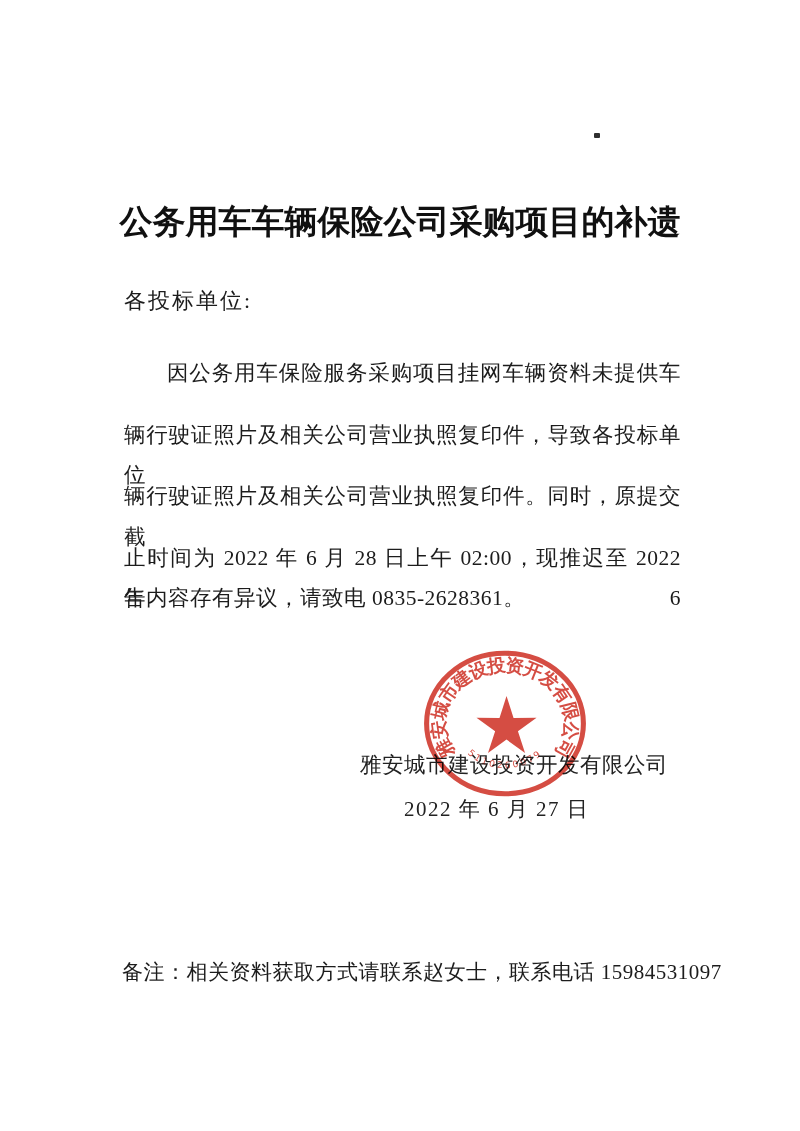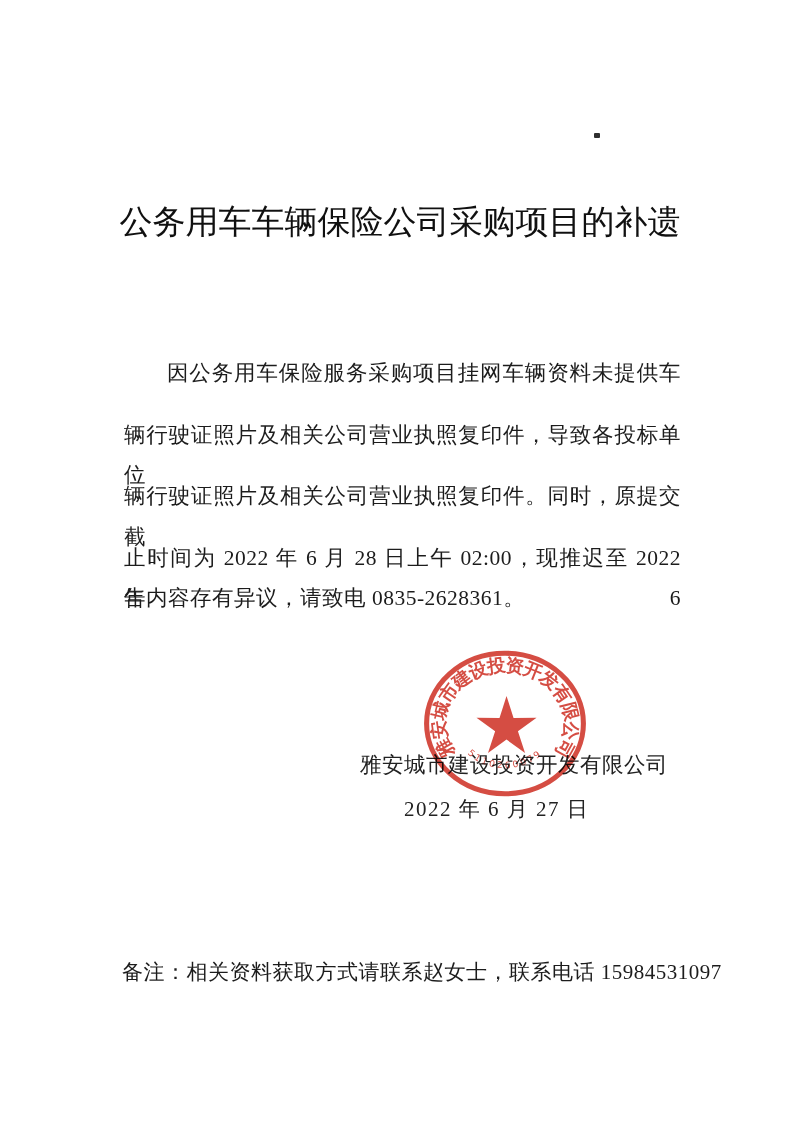--- a/index.html
+++ b/index.html
@@ -21,21 +21,21 @@
     background: #2f2f2f;
     border-radius: 1px;
   }
   .doc-title {
     position: absolute;
     top: 200px;
     left: 0;
     width: 100%;
     text-align: center;
     font-size: 33px;
-    font-weight: normal;
+    font-weight: bold;
     letter-spacing: 0px;
     color: #101010;
   }
   .salutation {
     position: absolute;
     left: 124px;
     top: 286px;
     font-size: 22px;
     letter-spacing: 2px;
   }
@@ -105,20 +105,21 @@
 </style>
 </head>
 <body>
 
 <div class="page">
 
   <div class="speck"></div>
 
   <h1 class="doc-title">公务用车车辆保险公司采购项目的补遗</h1>
 
+  <div class="salutation">各投标单位:</div>
 
   <div class="body-block">
     <div class="body-line justify indent">因公务用车保险服务采购项目挂网车辆资料未提供车</div>
     <div class="body-line justify">辆行驶证照片及相关公司营业执照复印件，导致各投标单位</div>
     <div class="body-line justify">辆行驶证照片及相关公司营业执照复印件。同时，原提交截</div>
     <div class="body-line justify">止时间为 2022 年 6 月 28 日上午 02:00，现推迟至 2022 年 6</div>
     <div class="body-line">告内容存有异议，请致电 0835-2628361。</div>
   </div>
 
   <div class="signature-company">雅安城市建设投资开发有限公司</div>

